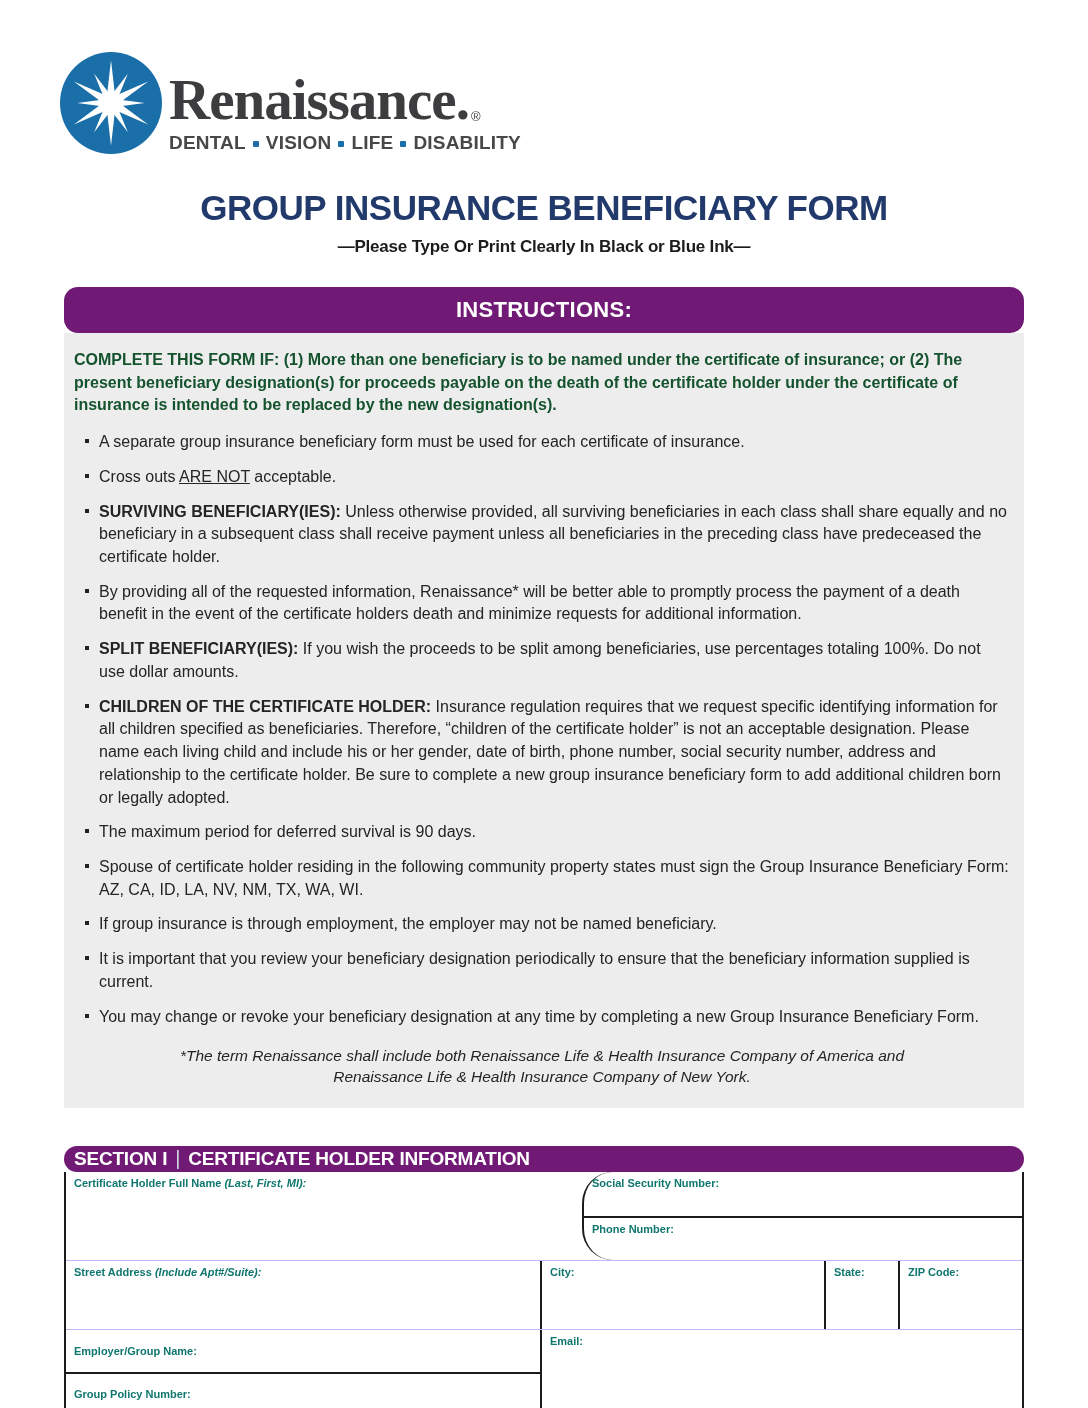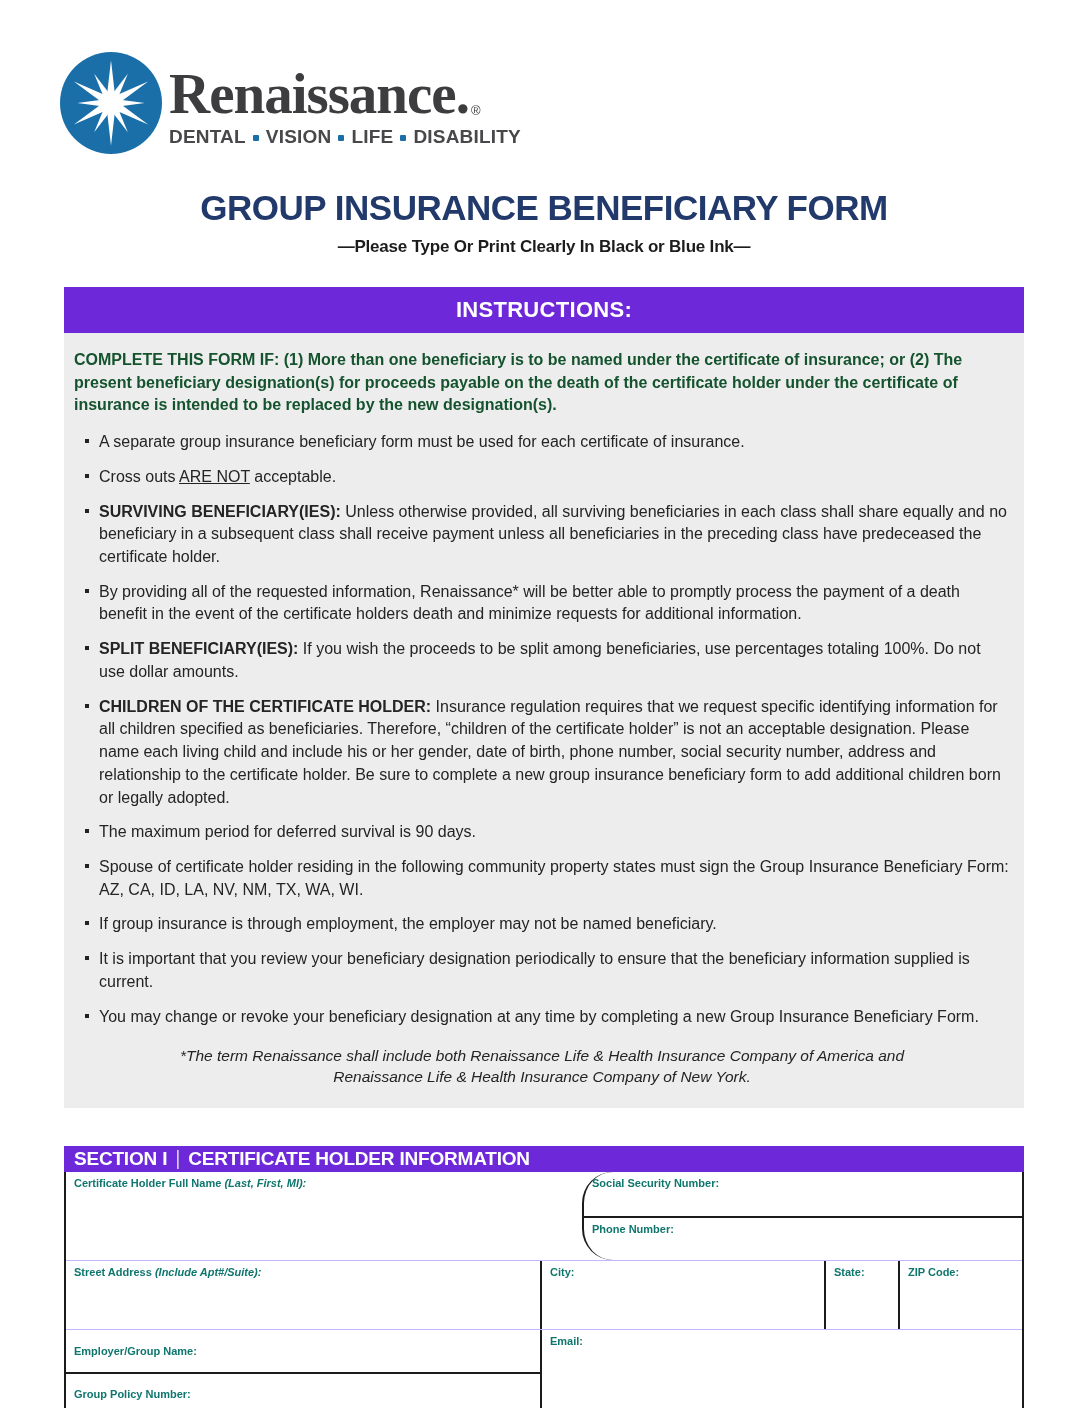--- a/index.html
+++ b/index.html
@@ -7,21 +7,21 @@
     width: 1088px;
     min-height: 1408px;
     background: #ffffff;
     font-family: "Liberation Sans", sans-serif;
     color: #2a2a2a;
     position: relative;
   }
   .page { padding: 52px 64px 0 64px; }
 
   
-  .logo-row { display: flex; align-items: center; margin-left: -4px; }
+  .logo-row { display: flex; align-items: flex-end; margin-left: -4px; }
   .logo-mark { width: 102px; height: 102px; flex: 0 0 auto; }
   .logo-textblock { margin-left: 7px; padding-top: 6px; }
   .brand-line { display: flex; align-items: flex-end; }
   .brand-name {
     font-family: "Liberation Serif", serif;
     font-weight: bold;
     font-size: 57px;
     line-height: 1.0;
     color: #3d3d3f;
     letter-spacing: -1px;
@@ -50,23 +50,24 @@
     font-size: 17px;
     font-weight: bold;
     color: #1c1c1c;
     margin-top: 9px;
     letter-spacing: -0.2px;
   }
 
   
   .instructions { margin-top: 30px; }
   .bar {
-    background: #6d28d9;
+    background: #701a75;
     color: #ffffff;
     font-weight: bold;
+    border-radius: 14px;
   }
   .instructions-bar {
     height: 46px;
     display: flex; align-items: center; justify-content: center;
     font-size: 22px;
     letter-spacing: 0.3px;
   }
   .instructions-panel {
     background: #ededee;
     padding: 16px 14px 20px 10px;

